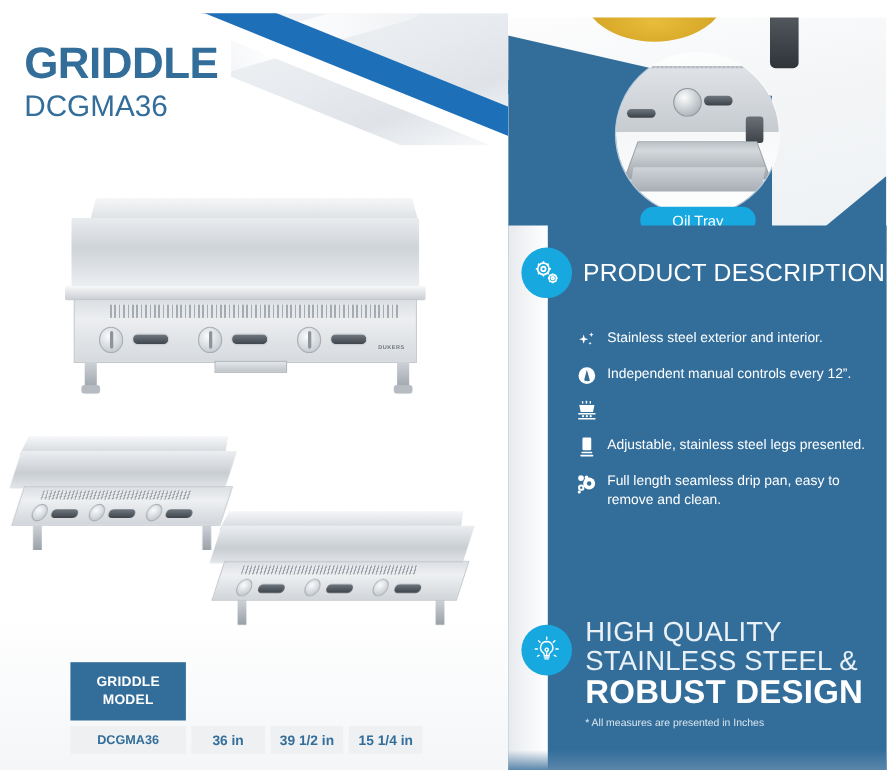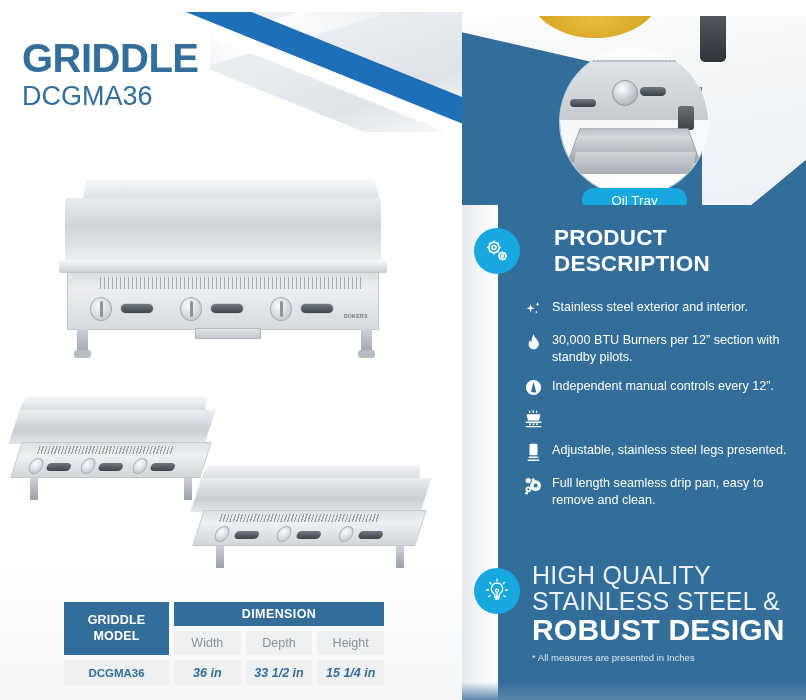--- a/index.html
+++ b/index.html
@@ -163,21 +163,21 @@
     letter-spacing:.4px;
   }
   .sub-head-row { display:flex; gap:5px; margin-top:5px; }
   .cell-subhead {
     flex:1; height:24px; background:#eef0f1; color:#8a9299; font-size:12.5px; font-weight:400;
   }
   .cell-model-val {
     height:25px; background:#eef0f1; color:#336e9b; font-weight:700; font-size:11.5px;
   }
   .cell-val {
-    flex:1; height:25px; background:#eef0f1; color:#336e9b; font-weight:700; font-size:12.5px;font-style:italic;
+    flex:1; height:25px; background:#eef0f1; color:#336e9b; font-weight:700; font-size:12.5px;
   }
 
   
   .right-panel {
     position:absolute; left:462px; top:0; width:344px; height:700px; overflow:hidden;
   }
   .rp-bg { position:absolute; inset:0; background:#ffffff; }
   
   .rp-photo {
     position:absolute; left:0; top:16px; width:344px; height:215px;
@@ -270,21 +270,21 @@
 
   .pd-header {
     position:absolute; left:48px; top:20px; display:flex; align-items:center; gap:10px;
   }
   .icon-circle {
     width:46px; height:46px; border-radius:50%; background:#18a8e0;
     display:flex; align-items:center; justify-content:center; flex:0 0 auto;
     margin-left:-36px;
   }
   .pd-title {
-    color:#ffffff; font-size:22.5px; font-weight:700; letter-spacing:.2px;margin-left:24px;
+    color:#ffffff; font-size:22.5px; font-weight:400; letter-spacing:.2px;
   }
 
   .feature-list { position:absolute; left:62px; top:62px; width:274px;margin-top:32px; }
   .feature {
     display:flex; align-items:flex-start; gap:9px; margin-bottom:13px;
   }
   .feat-icon {
     width:19px; flex:0 0 19px; display:flex; align-items:center; justify-content:center;
     padding-top:1px;
   }
@@ -384,36 +384,28 @@
     <div class="dim-table">
       <div class="dim-row">
         <div class="dim-left-col">
           <div class="cell cell-model-head">
             <div>
               <div>GRIDDLE</div>
               <div>MODEL</div>
             </div>
           </div>
         </div>
-        <div class="dim-right-col">
-          <div class="cell cell-dim-head">DIMENSION</div>
-          <div class="sub-head-row">
-            <div class="cell cell-subhead">Width</div>
-            <div class="cell cell-subhead">Depth</div>
-            <div class="cell cell-subhead">Height</div>
-          </div>
-        </div>
       </div>
       <div class="dim-row">
         <div class="dim-left-col">
           <div class="cell cell-model-val">DCGMA36</div>
         </div>
         <div class="dim-right-col" style="display:flex; gap:5px;">
           <div class="cell cell-val">36 in</div>
-          <div class="cell cell-val">33 1/2 in</div>
+          <div class="cell cell-val">39 1/2 in</div>
           <div class="cell cell-val">15 1/4 in</div>
         </div>
       </div>
     </div>
   </div>
 
   <div class="right-panel">
     <div class="rp-bg"></div>
 
     <div class="rp-photo">
@@ -464,28 +456,20 @@
           <div class="feat-icon">
             <svg width="19" height="19" viewBox="0 0 19 19" fill="#ffffff">
               <path d="M6.6 4.2l1 3.1 3.1 1-3.1 1-1 3.1-1-3.1-3.1-1 3.1-1z"></path>
               <path d="M13.6 2.1l.55 1.6 1.6.55-1.6.55-.55 1.6-.55-1.6-1.6-.55 1.6-.55z"></path>
               <path d="M12.4 10.6l.38 1.1 1.1.38-1.1.38-.38 1.1-.38-1.1-1.1-.38 1.1-.38z"></path>
             </svg>
           </div>
           <div class="feat-text">Stainless steel exterior and interior.</div>
         </div>
 
-        <div class="feature">
-          <div class="feat-icon">
-            <svg width="17" height="19" viewBox="0 0 17 19" fill="#ffffff">
-              <path d="M8.6 1.2C9.3 4 11 5.3 12.4 7.2c1.5 2 1.9 4.2.8 6.2-1.1 2-3.2 3-5.1 2.8-2.2-.2-4-1.8-4.4-3.9-.4-2 .4-3.6 1.4-5 .2 1 .7 1.7 1.4 2 .1-2.9.6-5.4 2.1-8.1z"></path>
-            </svg>
-          </div>
-          <div class="feat-text">30,000 BTU Burners per 12” section with standby pilots.</div>
-        </div>
 
         <div class="feature">
           <div class="feat-icon">
             <svg width="17" height="17" viewBox="0 0 17 17">
               <circle cx="8.5" cy="8.5" r="7.6" fill="#ffffff"></circle>
               <path d="M8.5 3.1 L11.3 13.2 A7 7 0 0 1 6.0 12.6 Z" fill="#336e9b"></path>
             </svg>
           </div>
           <div class="feat-text">Independent manual controls every 12”.</div>
         </div>

